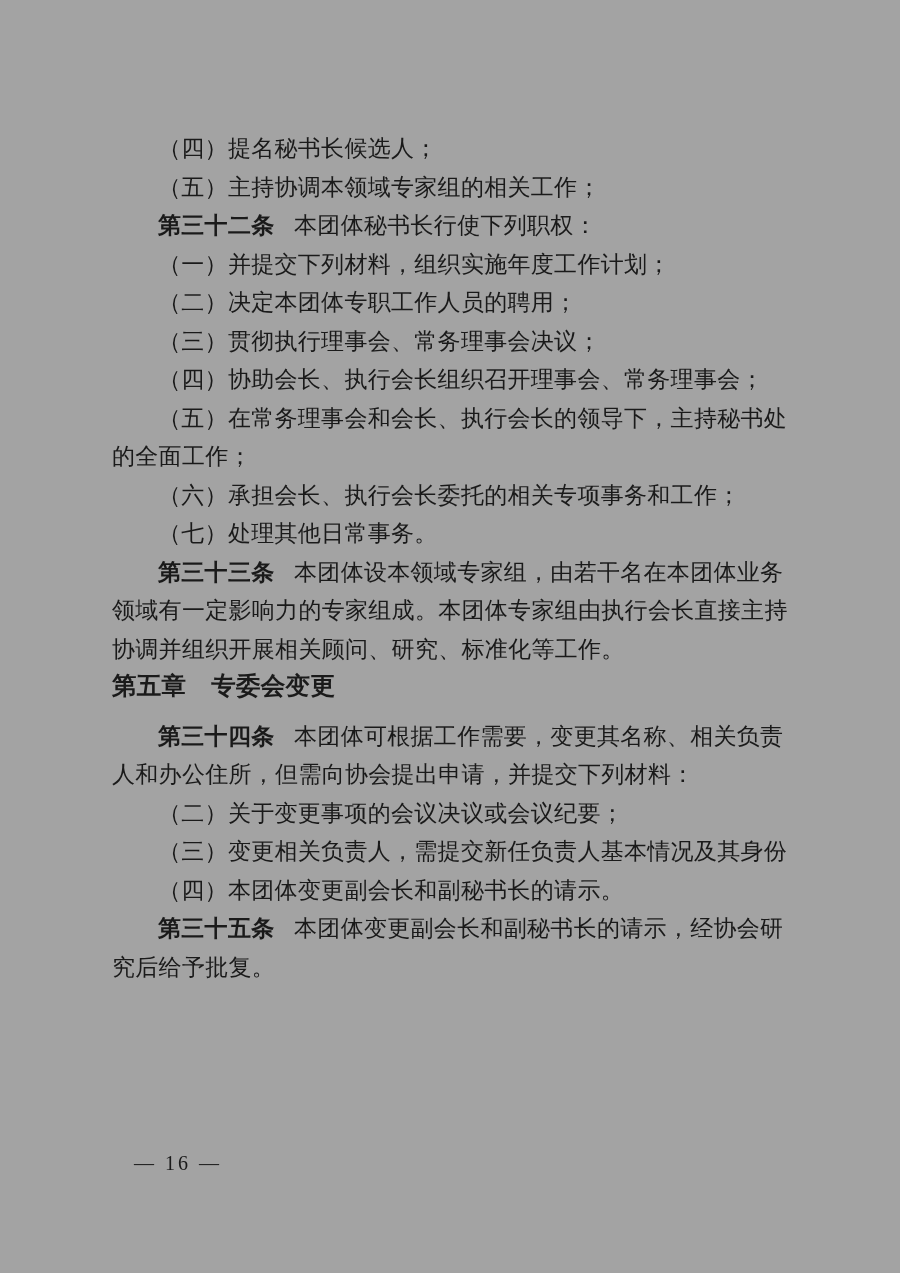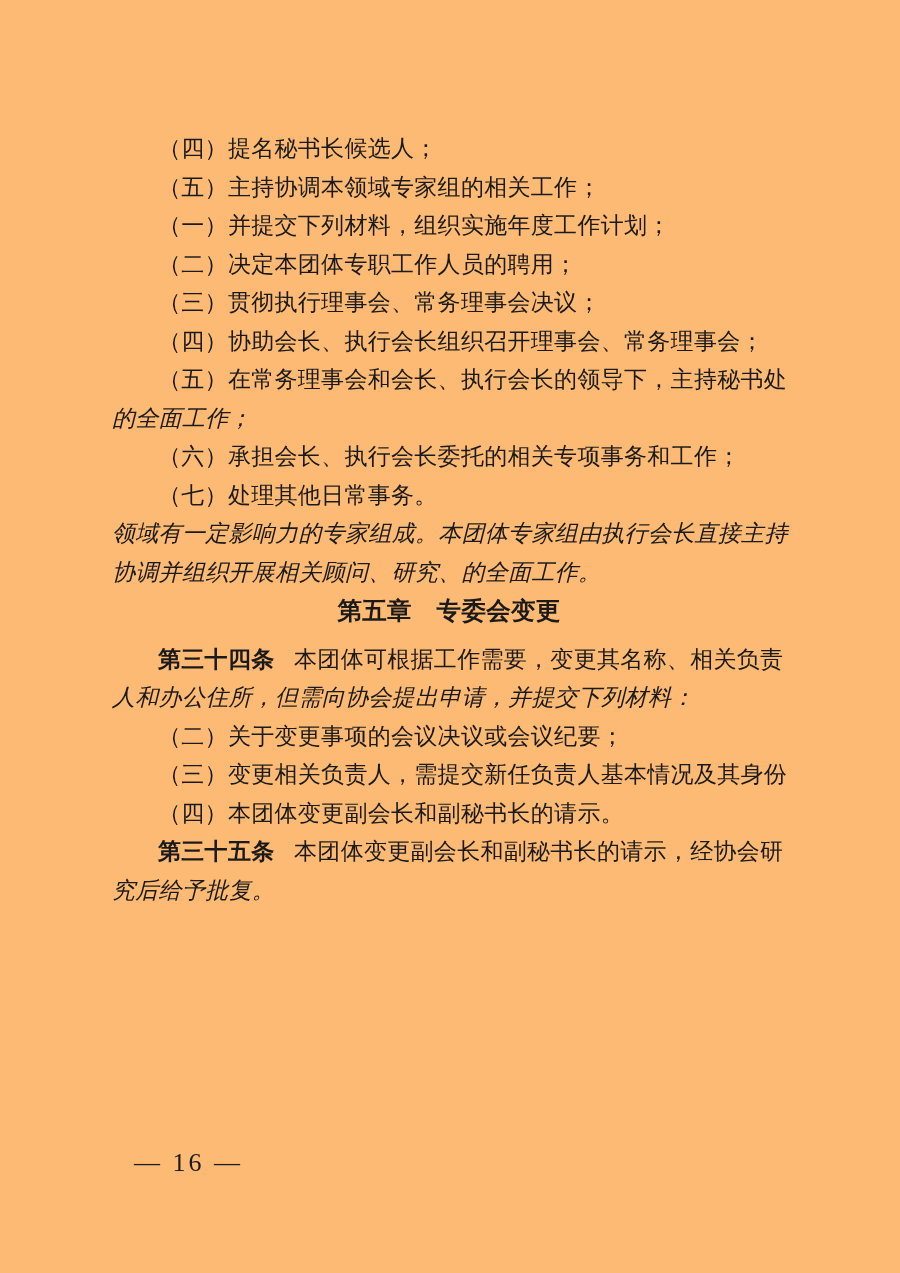--- a/index.html
+++ b/index.html
@@ -4,21 +4,21 @@
 <style>
   html, body {
     margin: 0;
     padding: 0;
     background: #ffffff;
   }
   .page {
     position: relative;
     width: 900px;
     height: 1273px;
-    background: #fdba74;
+    background: #a3a3a3;
     overflow: hidden;
     font-family: "Liberation Serif", "DejaVu Serif", serif;
     color: #1a1a1a;
   }
   .doc-body {
     position: absolute;
     left: 112px;
     top: 130px;
     width: 674px;
   }
@@ -28,62 +28,62 @@
     height: 38.5px;
     white-space: nowrap;
     letter-spacing: 0.3px;
   }
   .line.item,
   .line.article {
     padding-left: 46px; 
   }
   .line.cont {
     padding-left: 0;
-    font-style: italic;
   }
   .line.chapter {
     padding-left: 0;
-    text-align: center;
     font-weight: 700;
-    font-family: Liberation Sans, sans-serif;
+    font-family: Liberation Mono, monospace;
     font-size: 24.5px;
     margin-bottom: 10px;
   }
   .article-num {
     font-weight: 700;
     margin-right: 0.85em;
   }
   .page-footer {
     position: absolute;
     left: 134px;
     top: 1146px;
-    font-size: 26px;
+    font-size: 20px;
     line-height: 34px;
     letter-spacing: 3px;
     color: #1a1a1a;
     font-family: "Liberation Serif", "DejaVu Serif", serif;
   }
 </style>
 </head>
 <body>
 
 <div class="page">
   <div class="doc-body">
       <div class="line item">（四）提名秘书长候选人；</div>
       <div class="line item">（五）主持协调本领域专家组的相关工作；</div>
+      <div class="line article"><span class="article-num">第三十二条</span><span>本团体秘书长行使下列职权：</span></div>
       <div class="line item">（一）并提交下列材料，组织实施年度工作计划；</div>
       <div class="line item">（二）决定本团体专职工作人员的聘用；</div>
       <div class="line item">（三）贯彻执行理事会、常务理事会决议；</div>
       <div class="line item">（四）协助会长、执行会长组织召开理事会、常务理事会；</div>
       <div class="line item">（五）在常务理事会和会长、执行会长的领导下，主持秘书处</div>
       <div class="line cont">的全面工作；</div>
       <div class="line item">（六）承担会长、执行会长委托的相关专项事务和工作；</div>
       <div class="line item">（七）处理其他日常事务。</div>
+      <div class="line article"><span class="article-num">第三十三条</span><span>本团体设本领域专家组，由若干名在本团体业务</span></div>
       <div class="line cont">领域有一定影响力的专家组成。本团体专家组由执行会长直接主持</div>
-      <div class="line cont">协调并组织开展相关顾问、研究、的全面工作。</div>
+      <div class="line cont">协调并组织开展相关顾问、研究、标准化等工作。</div>
       <div class="line chapter">第五章　专委会变更</div>
       <div class="line article"><span class="article-num">第三十四条</span><span>本团体可根据工作需要，变更其名称、相关负责</span></div>
       <div class="line cont">人和办公住所，但需向协会提出申请，并提交下列材料：</div>
       <div class="line item">（二）关于变更事项的会议决议或会议纪要；</div>
       <div class="line item">（三）变更相关负责人，需提交新任负责人基本情况及其身份</div>
       <div class="line item">（四）本团体变更副会长和副秘书长的请示。</div>
       <div class="line article"><span class="article-num">第三十五条</span><span>本团体变更副会长和副秘书长的请示，经协会研</span></div>
       <div class="line cont">究后给予批复。</div>
     </div>
   <div class="page-footer">— 16 —</div>

